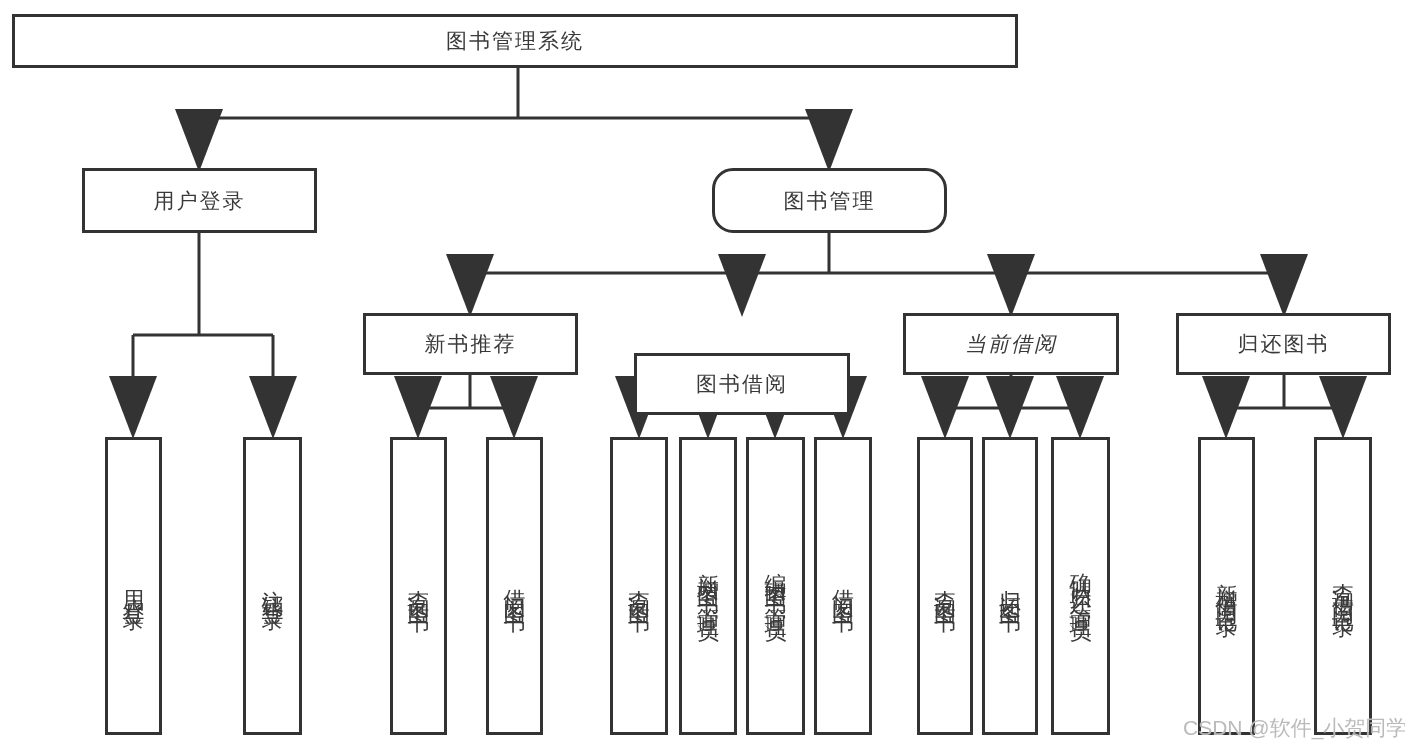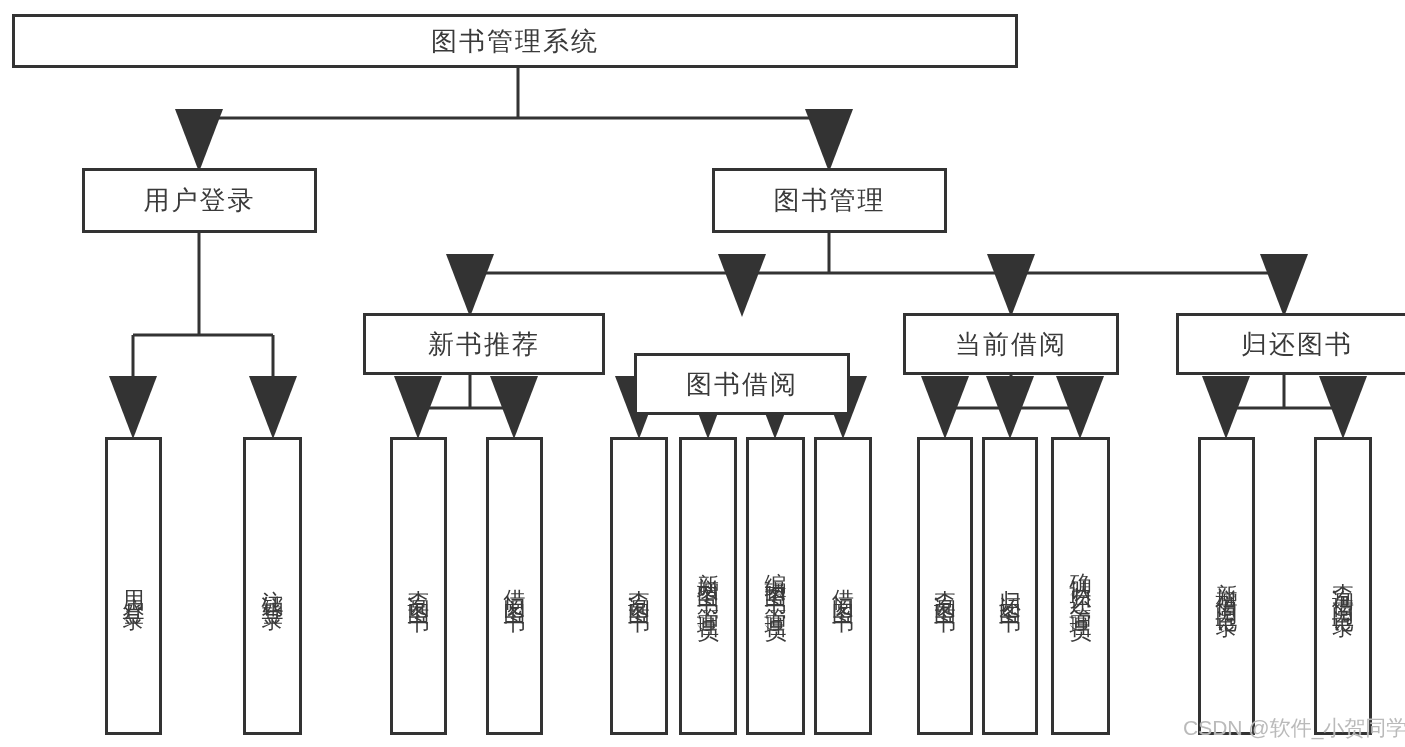--- a/index.html
+++ b/index.html
@@ -21,38 +21,38 @@
     position: absolute;
     box-sizing: border-box;
     background: #ffffff;
     border: 3px solid #333333;
     color: #3a3a3a;
     display: flex;
     align-items: center;
     justify-content: center;
     text-align: center;
   }
-  .h-node { font-size: 26px; letter-spacing: 2px; white-space: nowrap; }
+  .h-node { font-size: 21px; letter-spacing: 2px; white-space: nowrap; }
   .v-node .vtext {
     writing-mode: vertical-rl;
     text-orientation: mixed;
     font-size: 22px;
     letter-spacing: 7px;
     line-height: 1;
     white-space: nowrap;
   }
   
   .root-box   { left: 12px;   top: 14px;  width: 1006px; height: 54px; }
   .lvl2       { top: 168px; height: 65px; width: 235px; }
   .b-login    { left: 82px; }
-  .b-mgmt     { left: 712px; }
-  .lvl3       { top: 313px; height: 62px; width: 242px; }
+  .b-mgmt     { left: 712px; border-radius: 21px; }
+  .lvl3       { top: 313px; height: 62px; width: 215px; }
   .m-newbook  { left: 363px; }
   .m-borrow   { left: 634px; width: 216px; margin-top: 40px; }
-  .m-current  { left: 903px; width: 216px; }
+  .m-current  { left: 903px; width: 216px; font-style: italic; }
   .m-records  { left: 1176px; }
   .leaf       { top: 437px; height: 298px; }
   .leaf-1  { left: 105px;  width: 57px; }
   .leaf-2  { left: 243px;  width: 59px; }
   .leaf-3  { left: 390px;  width: 57px; }
   .leaf-4  { left: 486px;  width: 57px; }
   .leaf-5  { left: 610px;  width: 58px; }
   .leaf-6  { left: 679px;  width: 58px; }
   .leaf-7  { left: 746px;  width: 59px; }
   .leaf-8  { left: 814px;  width: 58px; }

